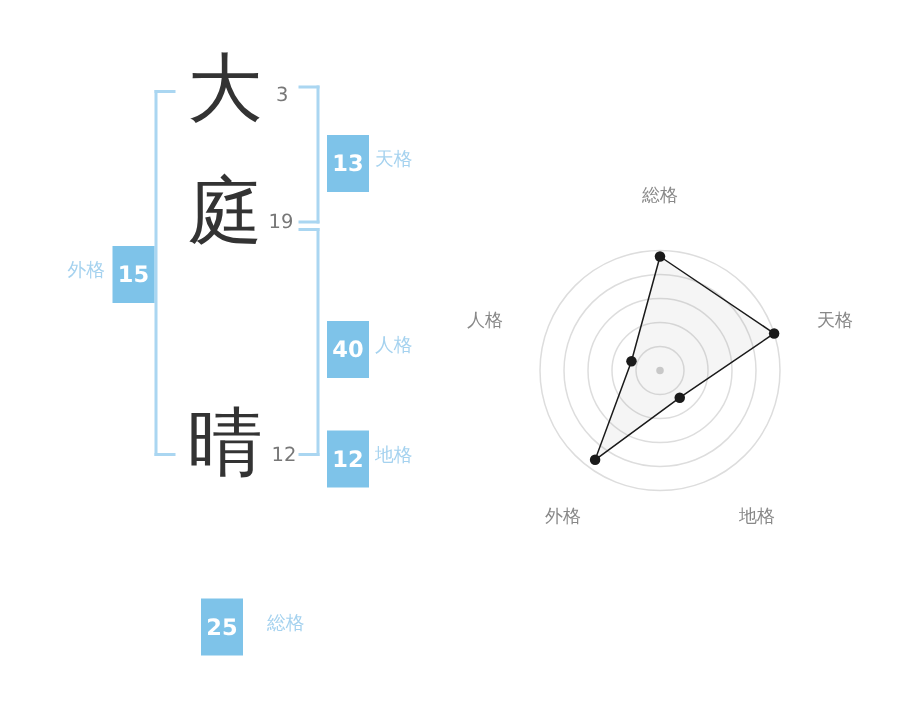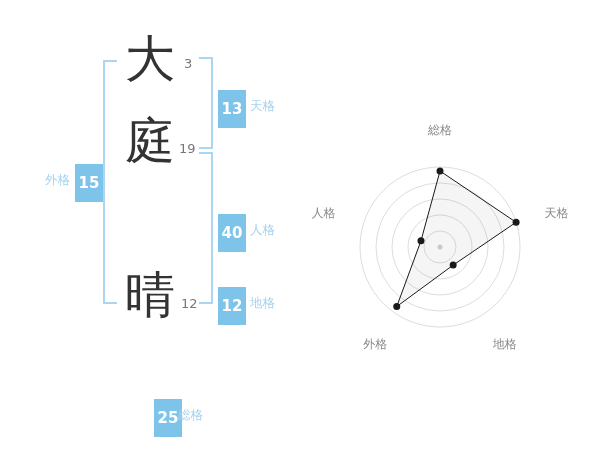--- a/index.html
+++ b/index.html
@@ -48,21 +48,21 @@
 
 <div class="badge" style="left:218px;top:214px">40</div>
 <div class="kakulabel" style="left:250px;top:222px">人格</div>
 
 <div class="badge" style="left:218px;top:287px">12</div>
 <div class="kakulabel" style="left:250px;top:295px">地格</div>
 
 <div class="kakulabel" style="left:45px;top:172px">外格</div>
 <div class="badge" style="left:75px;top:164px">15</div>
 
-<div class="badge" style="left:154px;top:399px">25</div>
+<div class="badge" style="left:134px;top:399px">25</div>
 <div class="kakulabel" style="left:178px;top:407px">総格</div>
 
 <svg class="abs" style="left:290px;top:107px" width="300" height="280" viewBox="0 0 300 280">
     <circle cx="150" cy="140" r="80" fill="none" stroke="#dddddd" stroke-width="1"></circle>
     <circle cx="150" cy="140" r="64" fill="none" stroke="#dddddd" stroke-width="1"></circle>
     <circle cx="150" cy="140" r="48" fill="none" stroke="#dddddd" stroke-width="1"></circle>
     <circle cx="150" cy="140" r="32" fill="none" stroke="#dddddd" stroke-width="1"></circle>
     <circle cx="150" cy="140" r="16" fill="none" stroke="#dddddd" stroke-width="1"></circle>
     <polygon points="150,64 226.0845213036123,115.2786404500042 163.1663896513514,158.12198067399882 106.73900543127398,199.54365078599614 130.97886967409693,133.81966011250105" fill="rgba(130,130,130,0.08)" stroke="#1a1a1a" stroke-width="1"></polygon>
     <circle cx="150" cy="140" r="2.5" fill="#c8c8c8"></circle>

